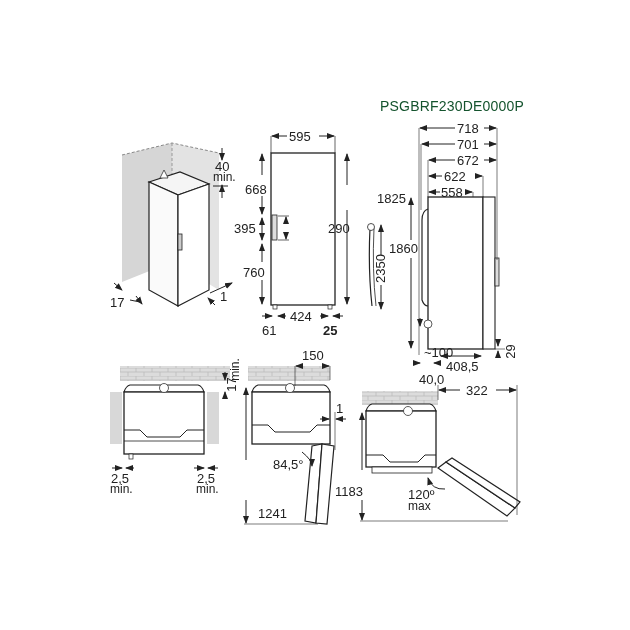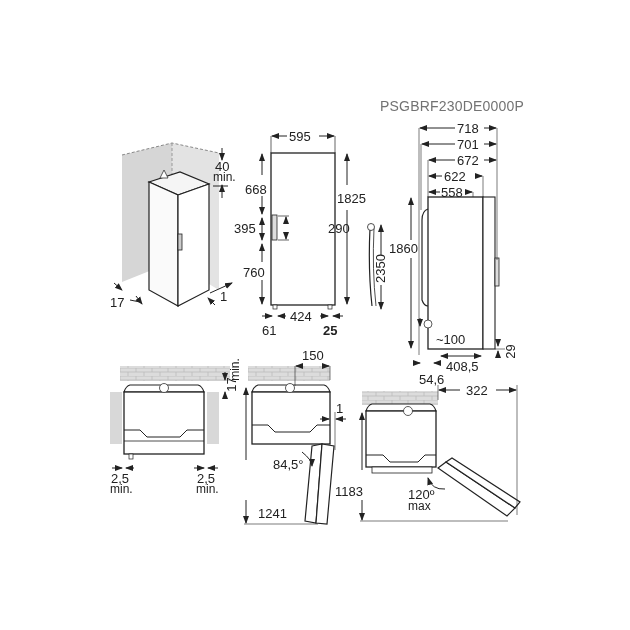--- a/index.html
+++ b/index.html
@@ -2,21 +2,21 @@
 <html><head>
 <meta charset="utf-8">
 <style>
   html, body { margin:0; padding:0; background:#ffffff; }
   body { width:630px; height:630px; position:relative; overflow:hidden;
          font-family:"Liberation Sans", sans-serif; color:#1a1a1a; }
   #canvas { position:absolute; left:0; top:0; width:630px; height:630px; }
   .lbl { position:absolute; font-size:13px; line-height:13px; white-space:nowrap; color:#222; }
   .lbl.sm { font-size:12px; line-height:11px; }
   .vert { transform:rotate(-90deg); transform-origin:center center; }
-  .title { position:absolute; font-size:14px; letter-spacing:0.2px; color:#737373; }
+  .title { position:absolute; font-size:14px; letter-spacing:0.2px; color:#14532d; }
 </style>
 </head>
 <body>
 
 <div id="canvas">
 
   <svg width="630" height="630" viewBox="0 0 630 630" xmlns="http://www.w3.org/2000/svg">
     <defs>
       <marker id="ar" markerWidth="8" markerHeight="8" refX="7" refY="4" orient="auto-start-reverse" markerUnits="userSpaceOnUse">
         <path d="M0,1 L8,4 L0,7 Z" fill="#222"></path>
@@ -196,43 +196,43 @@
   <div class="title" style="left:380px; top:98px;">PSGBRF230DE0000P</div>
 
   
   <div class="lbl" style="left:215px; top:160px;text-align:center;">40</div>
   <div class="lbl sm" style="left:213px; top:172px;">min.</div>
   <div class="lbl" style="left:110px; top:296px;">17</div>
   <div class="lbl" style="left:220px; top:290px;">1</div>
 
   
   <div class="lbl" style="left:289px; top:130px;">595</div>
-  <div class="lbl" style="left:337px; top:192px;">1825</div>
+  <div class="lbl" style="left:337px; top:192px;padding-left:40px;">1825</div>
   <div class="lbl" style="left:245px; top:183px;">668</div>
   <div class="lbl" style="left:234px; top:222px;">395</div>
   <div class="lbl" style="left:304px; top:222px;margin-left:24px;">290</div>
   <div class="lbl" style="left:243px; top:266px;text-align:right;">760</div>
   <div class="lbl" style="left:262px; top:324px;">61</div>
   <div class="lbl" style="left:290px; top:310px;">424</div>
   <div class="lbl" style="left:323px; top:324px;font-weight:bold;">25</div>
 
   
   <div class="lbl vert" style="left:366px; top:262px;">2350</div>
 
   
   <div class="lbl" style="left:457px; top:122px;">718</div>
   <div class="lbl" style="left:457px; top:138px;">701</div>
   <div class="lbl" style="left:457px; top:154px;">672</div>
   <div class="lbl" style="left:444px; top:170px;">622</div>
   <div class="lbl" style="left:441px; top:186px;">558</div>
   <div class="lbl" style="left:389px; top:242px;">1860</div>
-  <div class="lbl" style="left:424px; top:333px;margin-left:12px;">~100</div>
+  <div class="lbl" style="left:424px; top:346px;">~100</div>
   <div class="lbl vert" style="left:503px; top:345px;">29</div>
   <div class="lbl" style="left:446px; top:360px;">408,5</div>
-  <div class="lbl" style="left:419px; top:373px;">54,6</div>
+  <div class="lbl" style="left:419px; top:373px;">40,0</div>
 
   
   <div class="lbl vert" style="left:224px; top:378px;">17</div>
   <div class="lbl vert sm" style="left:224px; top:364px;">min.</div>
   <div class="lbl" style="left:111px; top:472px;">2,5</div>
   <div class="lbl sm" style="left:110px; top:484px;">min.</div>
   <div class="lbl" style="left:197px; top:472px;">2,5</div>
   <div class="lbl sm" style="left:196px; top:484px;">min.</div>
 
   

